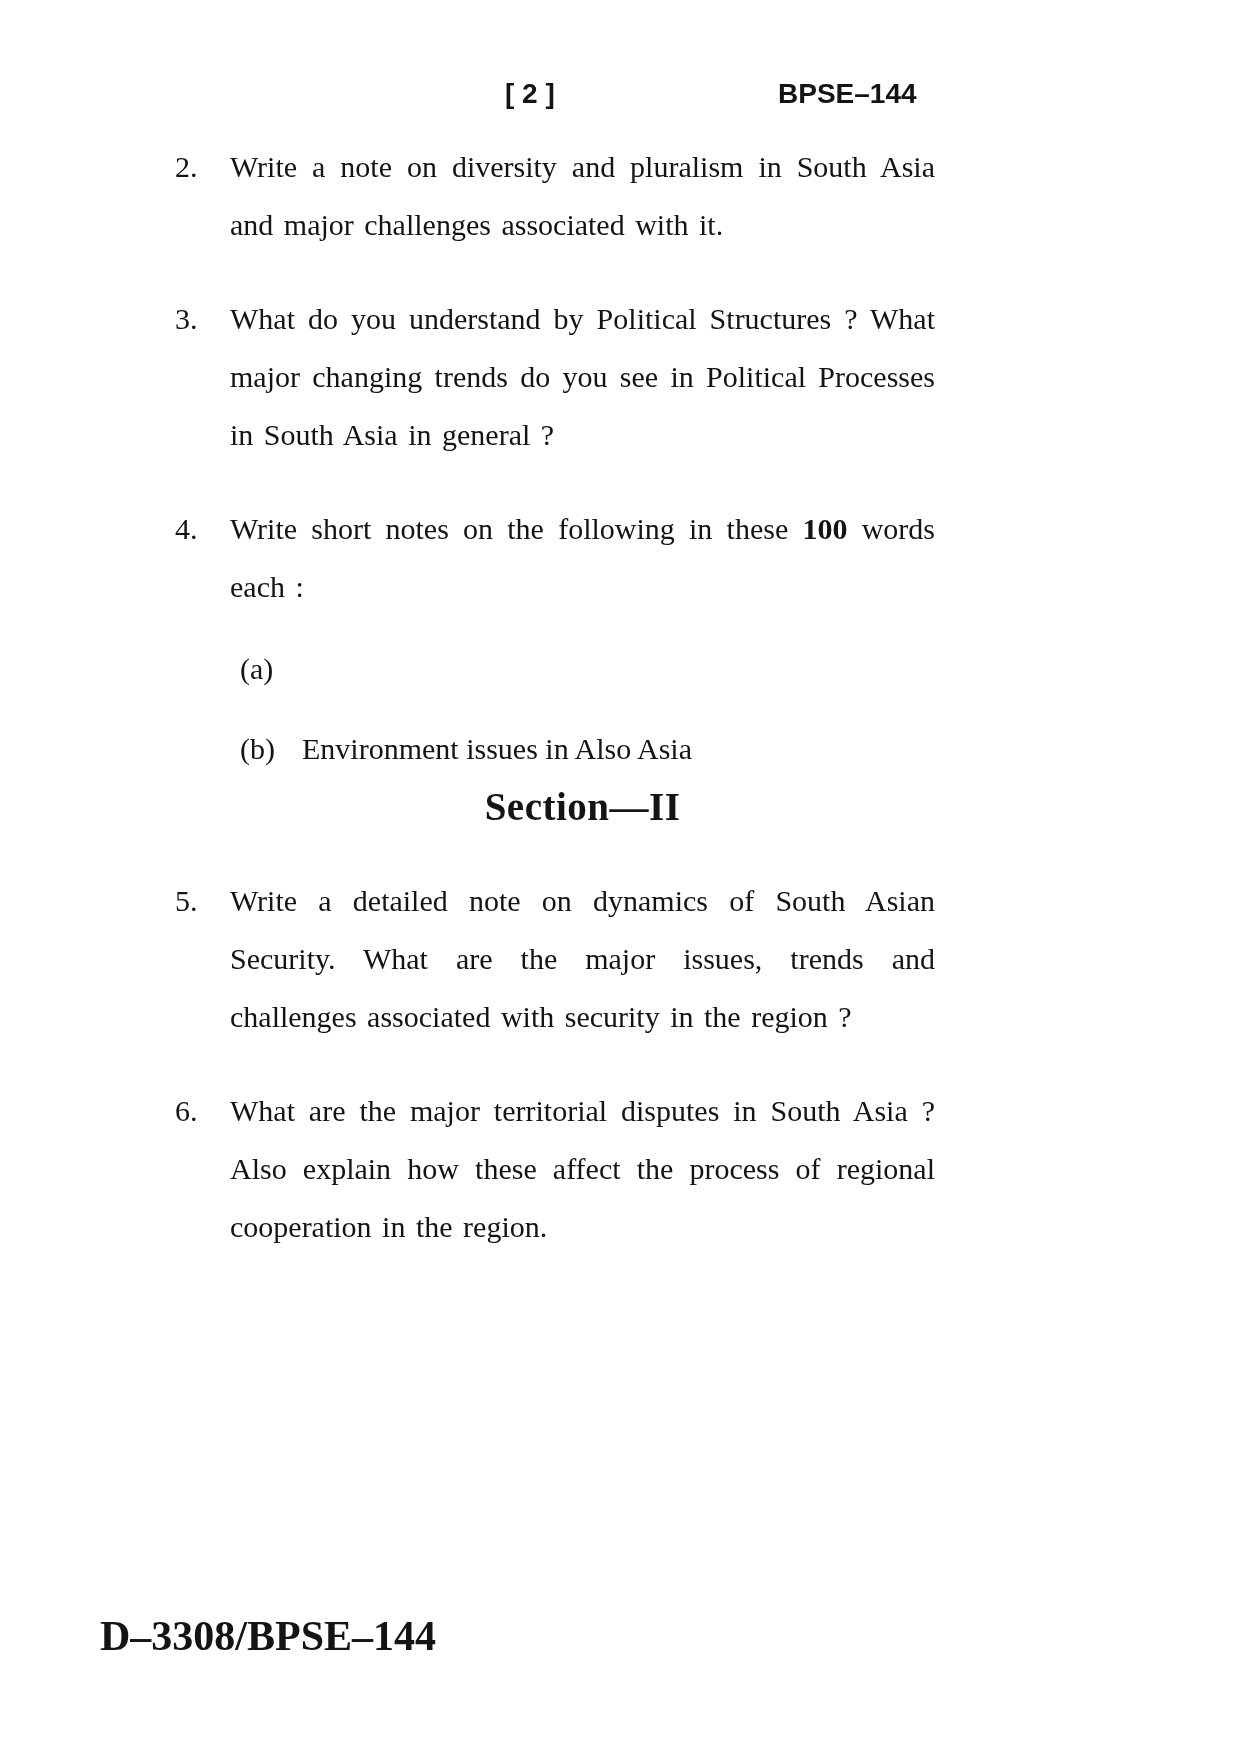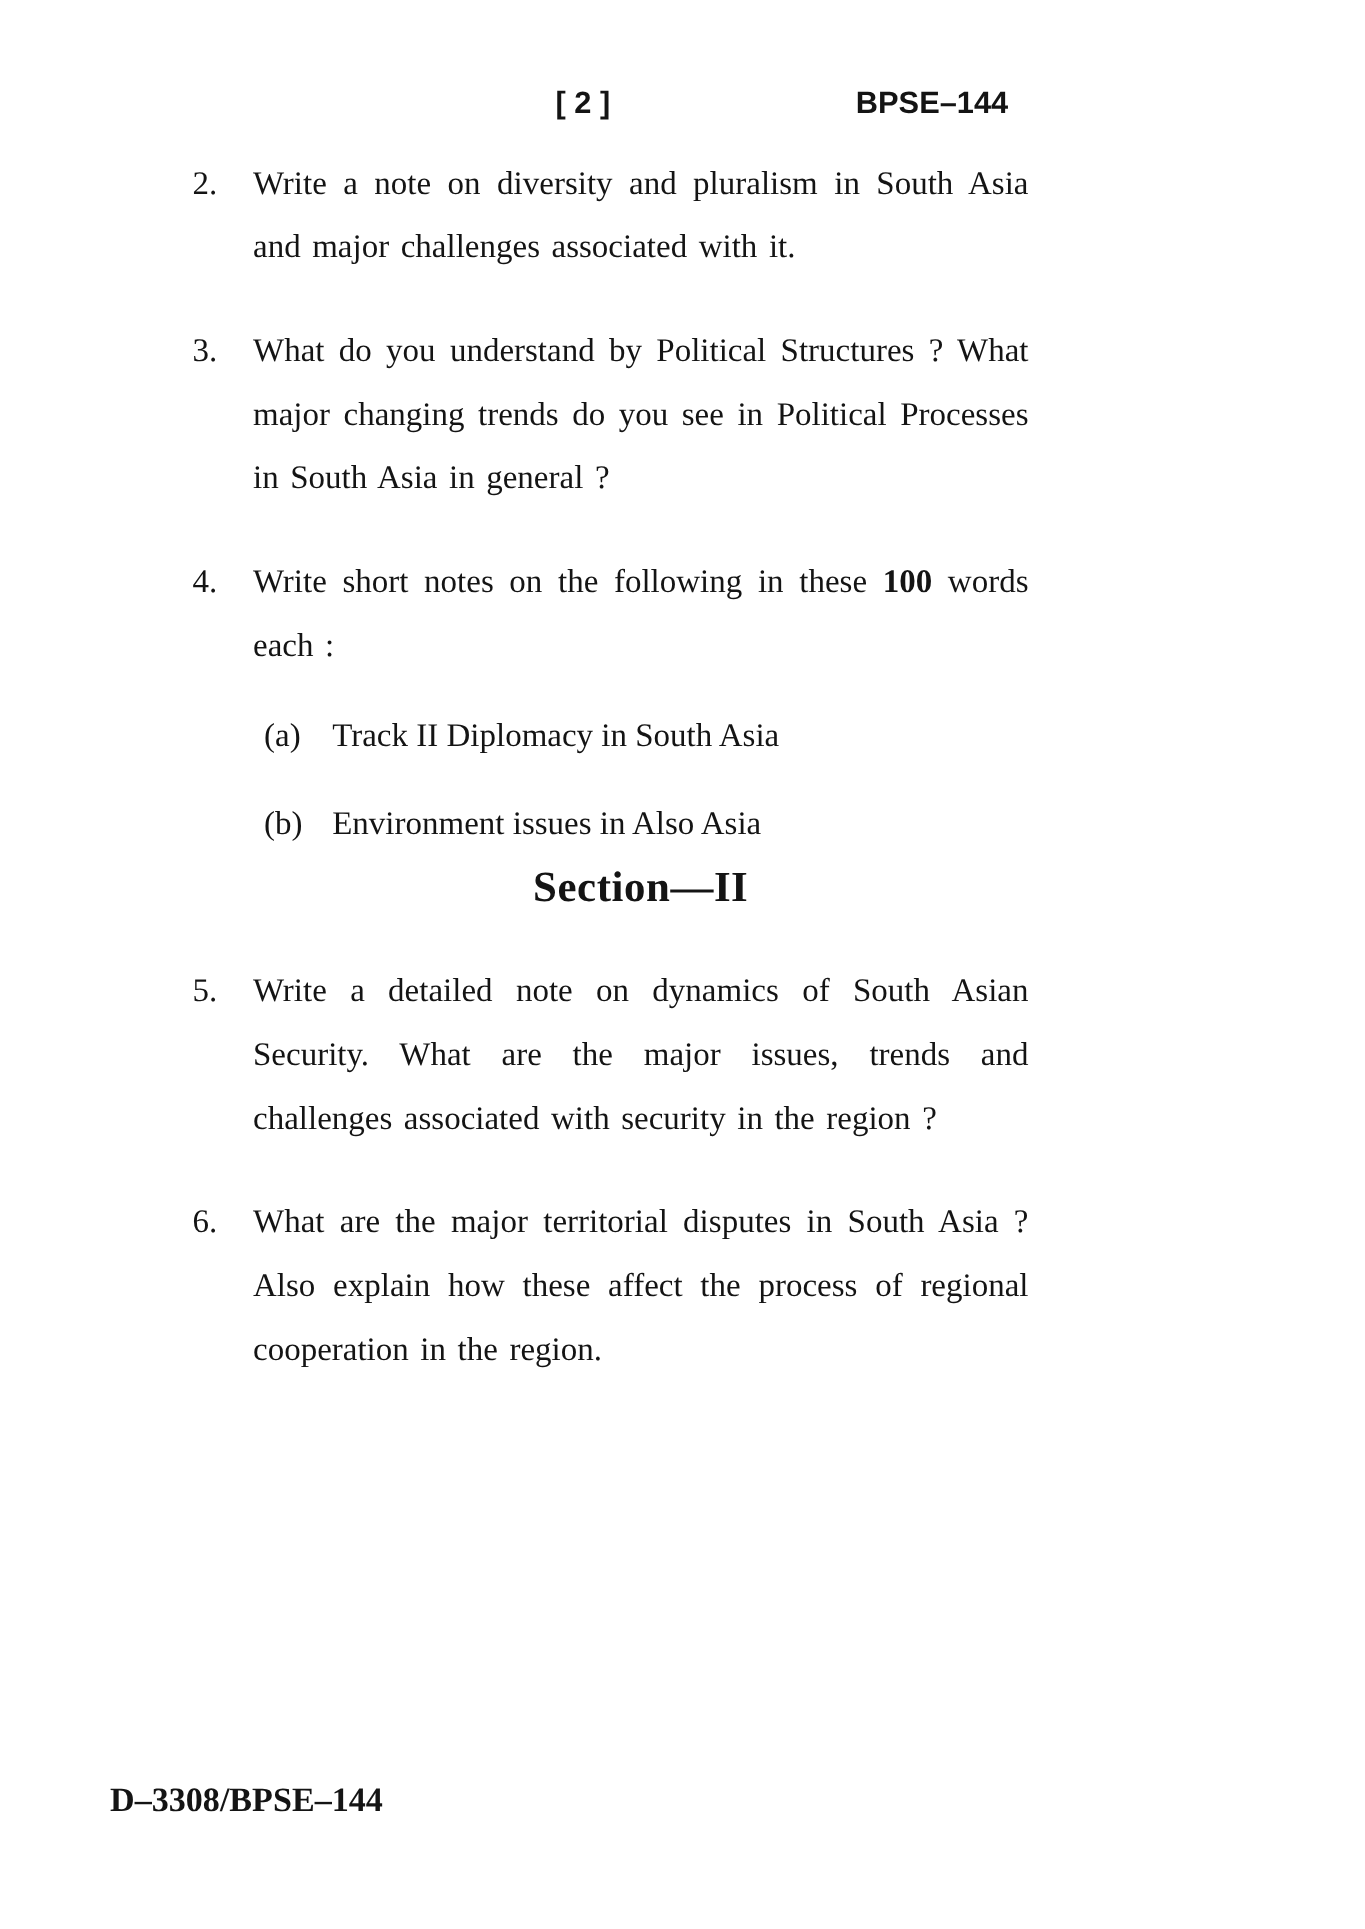--- a/index.html
+++ b/index.html
@@ -87,21 +87,21 @@
     line-height: 58px;
     letter-spacing: 0.5px;
   }
 
   
   .page-footer {
     position: absolute;
     top: 1616px;
     left: 100px;
     font-weight: 700;
-    font-size: 31px;
+    font-size: 42px;
     line-height: 40px;
   }
 </style>
 </head>
 <body>
 
 <div class="page">
 
   <header class="page-header">
     <span class="page-number">[ 2 ]</span>
@@ -121,21 +121,20 @@
     </div>
 
     <div class="question tight">
       <span class="q-num">4.</span>
       <p class="q-text"><span>Write short notes on the following in these </span><b>100</b><span> words each&nbsp;:</span></p>
     </div>
 
     <div class="subitems">
       <div class="subitem">
         <span class="subitem-label">(a)</span>
-        <p class="subitem-text">Track II Diplomacy in South Asia</p>
       </div>
       <div class="subitem">
         <span class="subitem-label">(b)</span>
         <p class="subitem-text">Environment issues in Also Asia</p>
       </div>
     </div>
 
     <h2 class="section-heading">Section—II</h2>
 
     <div class="question">

